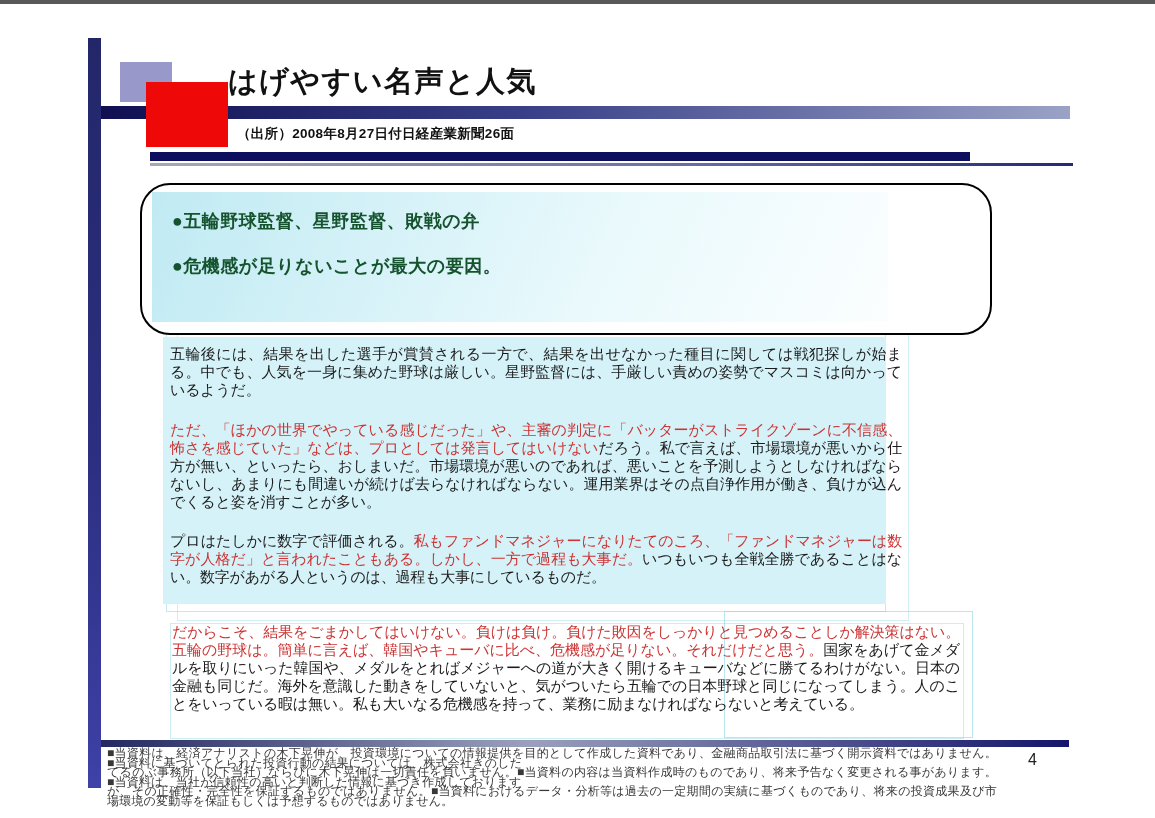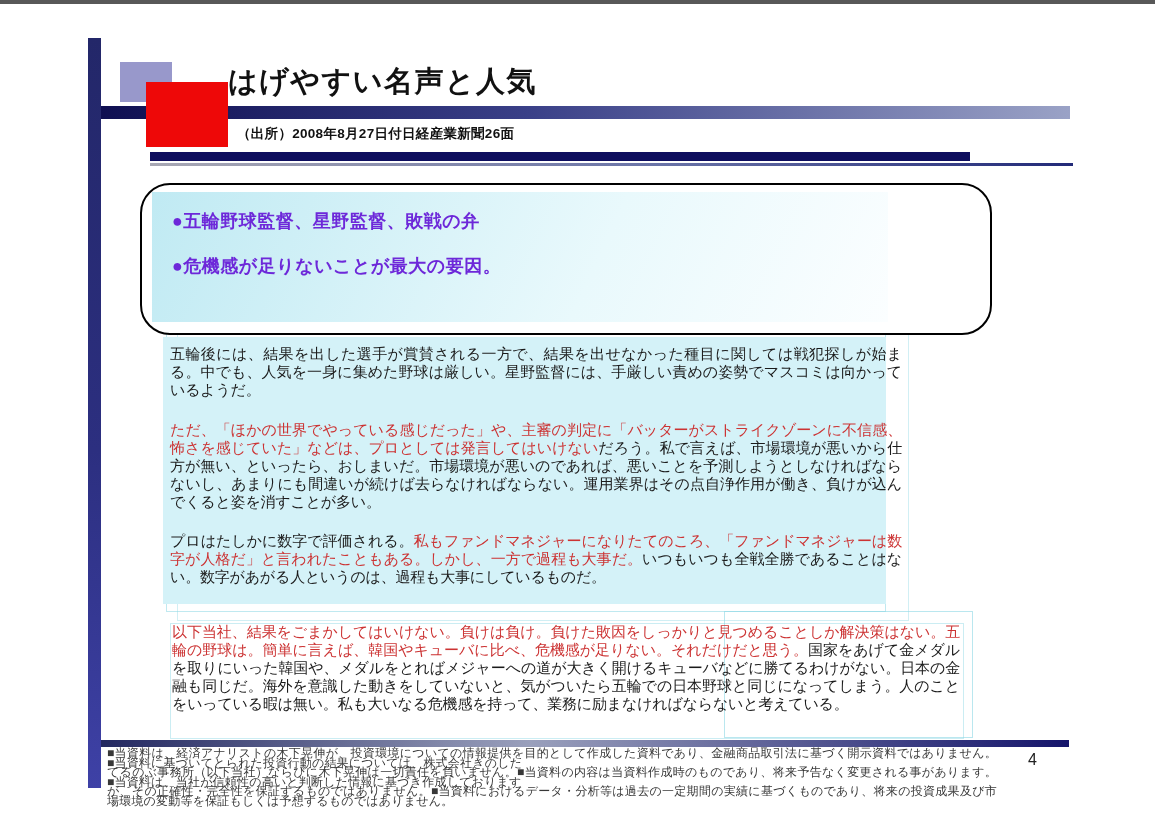--- a/index.html
+++ b/index.html
@@ -24,21 +24,21 @@
     letter-spacing:.3px;white-space:nowrap;z-index:7;}
 
   .bar2{left:150px;top:152px;width:820px;height:9px;background:#0e0e5e;z-index:3;}
   .bar2b{left:150px;top:163px;width:923px;height:3px;
     background:linear-gradient(90deg,#a8a8b4 0%,#6a74a8 55%,#222a78 100%);z-index:3;}
 
   .bullet-box{left:140px;top:183px;width:848px;height:148px;border:2px solid #000;
     border-radius:30px;background:#fff;z-index:2;}
   .bullet-fill{left:152px;top:192px;width:736px;height:130px;
     background:linear-gradient(115deg,#c0eaf3 0%,#e9f9fc 60%,#fbfeff 100%);z-index:2;}
-  .bullets{left:172px;top:199px;z-index:7;font-size:18px;font-weight:bold;color:#6d28d9;
+  .bullets{left:172px;top:199px;z-index:7;font-size:18px;font-weight:bold;color:#14532d;
     line-height:45px;letter-spacing:.5px;white-space:nowrap;}
 
   .outlineA{left:166px;top:197px;width:718px;height:413px;border:1px solid rgba(140,215,228,.55);z-index:1;}
   .outlineA2{left:177px;top:202px;width:730px;height:417px;border:1px solid rgba(140,215,228,.40);z-index:1;}
   .para-fill{left:163px;top:337px;width:723px;height:267px;background:#d4f2f8;z-index:1;}
   .outlineB{left:724px;top:611px;width:247px;height:125px;border:1px solid rgba(140,215,228,.60);z-index:1;}
   .outlineC{left:170px;top:623px;width:792px;height:114px;border:1px solid rgba(140,215,228,.45);z-index:1;}
 
   .para{z-index:7;font-size:15px;line-height:18px;color:#1b1b1b;
     letter-spacing:-.2px;text-align:justify;}
@@ -83,21 +83,21 @@
     <div>●五輪野球監督、星野監督、敗戦の弁</div>
     <div>●危機感が足りないことが最大の要因。</div>
   </div>
 
   <div class="abs para p1"><span class="seg-black">五輪後には、結果を出した選手が賞賛される一方で、結果を出せなかった種目に関しては戦犯探しが始まる。中でも、人気を一身に集めた野球は厳しい。星野監督には、手厳しい責めの姿勢でマスコミは向かっているようだ。</span></div>
 
   <div class="abs para p2"><span class="seg-red">ただ、「ほかの世界でやっている感じだった」や、主審の判定に「バッターがストライクゾーンに不信感、怖さを感じていた」などは、プロとしては発言してはいけない</span><span class="seg-black">だろう。私で言えば、市場環境が悪いから仕方が無い、といったら、おしまいだ。市場環境が悪いのであれば、悪いことを予測しようとしなければならないし、あまりにも間違いが続けば去らなければならない。運用業界はその点自浄作用が働き、負けが込んでくると姿を消すことが多い。</span></div>
 
   <div class="abs para p3"><span class="seg-black">プロはたしかに数字で評価される。</span><span class="seg-red">私もファンドマネジャーになりたてのころ、「ファンドマネジャーは数字が人格だ」と言われたこともある。しかし、一方で過程も大事だ。</span><span class="seg-black">いつもいつも全戦全勝であることはない。数字があがる人というのは、過程も大事にしているものだ。</span></div>
 
-  <div class="abs para p4"><span class="seg-red">以下当社、結果をごまかしてはいけない。負けは負け。負けた敗因をしっかりと見つめることしか解決策はない。五輪の野球は。簡単に言えば、韓国やキューバに比べ、危機感が足りない。それだけだと思う。</span><span class="seg-black">国家をあげて金メダルを取りにいった韓国や、メダルをとればメジャーへの道が大きく開けるキューバなどに勝てるわけがない。日本の金融も同じだ。海外を意識した動きをしていないと、気がついたら五輪での日本野球と同じになってしまう。人のことをいっている暇は無い。私も大いなる危機感を持って、業務に励まなければならないと考えている。</span></div>
+  <div class="abs para p4"><span class="seg-red">だからこそ、結果をごまかしてはいけない。負けは負け。負けた敗因をしっかりと見つめることしか解決策はない。五輪の野球は。簡単に言えば、韓国やキューバに比べ、危機感が足りない。それだけだと思う。</span><span class="seg-black">国家をあげて金メダルを取りにいった韓国や、メダルをとればメジャーへの道が大きく開けるキューバなどに勝てるわけがない。日本の金融も同じだ。海外を意識した動きをしていないと、気がついたら五輪での日本野球と同じになってしまう。人のことをいっている暇は無い。私も大いなる危機感を持って、業務に励まなければならないと考えている。</span></div>
 
   <div class="abs bar3"></div>
   <div class="abs footer">
     <div>■当資料は、経済アナリストの木下晃伸が、投資環境についての情報提供を目的として作成した資料であり、金融商品取引法に基づく開示資料ではありません。■当資料に基づいてとられた投資行動の結果については、株式会社きのした</div>
     <div>てるのぶ事務所（以下当社）ならびに木下晃伸は一切責任を負いません。■当資料の内容は当資料作成時のものであり、将来予告なく変更される事があります。■当資料は、当社が信頼性の高いと判断した情報に基づき作成しております</div>
     <div>が、その正確性・完全性を保証するものではありません。■当資料におけるデータ・分析等は過去の一定期間の実績に基づくものであり、将来の投資成果及び市場環境の変動等を保証もしくは予想するものではありません。</div>
   </div>
   <div class="abs pagenum">4</div>
 </div>
 

